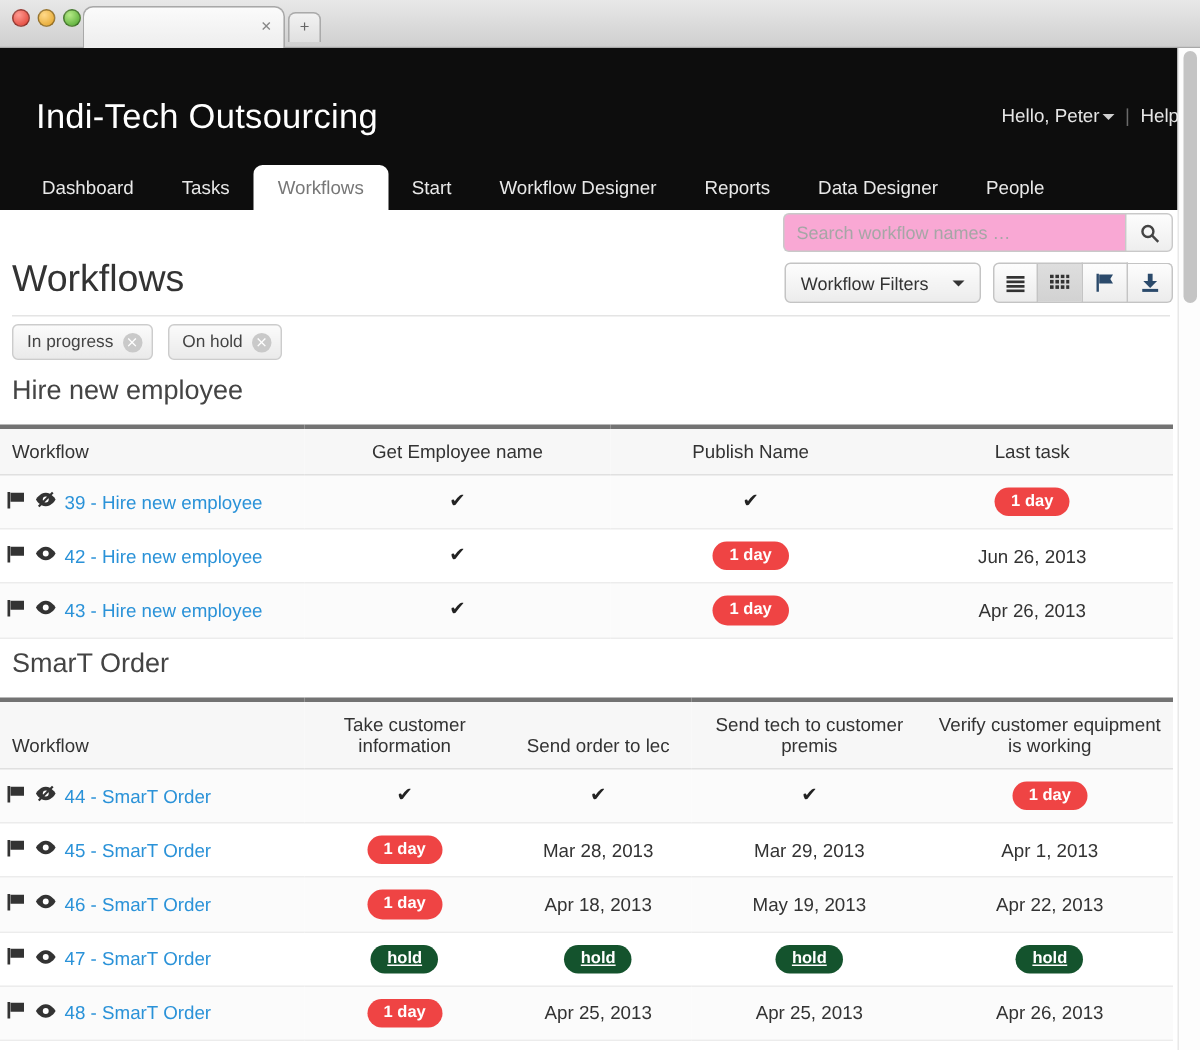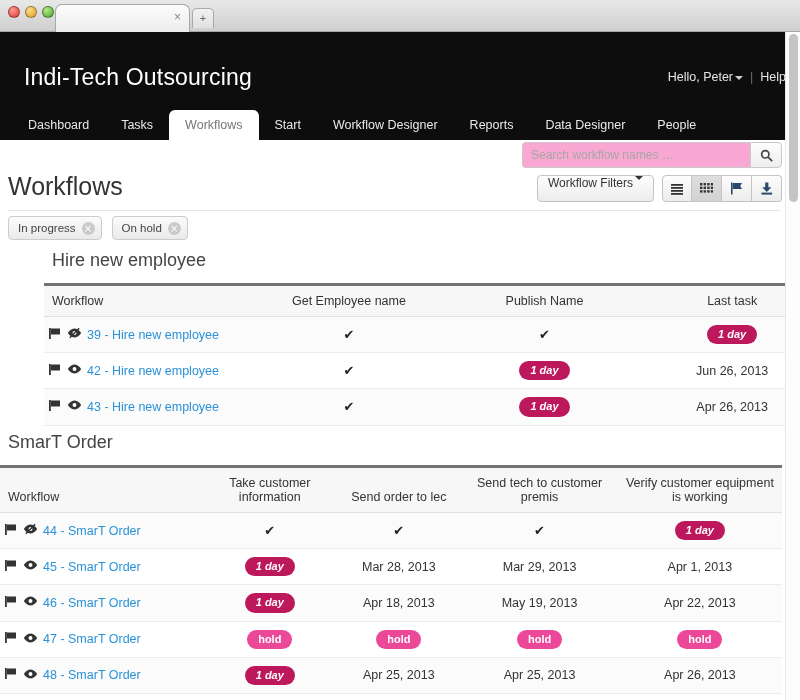--- a/index.html
+++ b/index.html
@@ -136,21 +136,21 @@
   #filters-row {
     display: flex; justify-content: flex-end;
     margin-top: 7px; height: 27px;
   }
   #workflow-filters-button {
     background: linear-gradient(#fdfdfd, #ececec);
     border: 1px solid #c4c4c4;
     border-radius: 4px;
     font-size: 12px; color: #333;
     padding: 0 10px;
-    display: flex; gap: 0;
+    display: flex; align-items: center; gap: 14px;
     margin-right: 8px;
   }
   #workflow-filters-button .caret-down { border-top-color: #333; }
   #view-button-group { display: flex; }
   .view-btn {
     width: 30px;
     background: linear-gradient(#fdfdfd, #ececec);
     border: 1px solid #c4c4c4; border-left: none;
     display: flex; align-items: center; justify-content: center;
   }
@@ -228,22 +228,22 @@
 
   .check { font-size: 13px; color: #222; font-family: "DejaVu Sans", sans-serif; }
 
   .badge {
     display: inline-block;
     border-radius: 10px;
     padding: 3px 11px;
     font-size: 11px; color: #fff; font-weight: bold;
     line-height: 1.2;
   }
-  .badge.green { background: #be185d; font-style: italic; }
-  .badge.blue  { background: #ec4899; }
+  .badge.green { background: #ef4444; }
+  .badge.blue  { background: #14532d; text-decoration: underline; }
 
   
   #page-scrollbar {
     position: absolute; right: 0; top: 0;
     width: 15px; height: 668px;
     background: #fdfdfd;
     border-left: 1px solid #e8e8e8;
   }
   #page-scroll-thumb {
     position: absolute; left: 3px; top: 2px;
@@ -357,21 +357,21 @@
         <span>In progress</span>
         <span class="chip-close">×</span>
       </div>
       <div class="chip">
         <span>On hold</span>
         <span class="chip-close">×</span>
       </div>
     </div>
 
   <div id="sections-host">
-      <div class="section" style="top: 218px; padding-left: 44px;">
+      <div class="section" style="top: 218px;">
         <h2 class="section-title">Hire new employee</h2>
         <table class="wf-table">
           <colgroup>
             <col style="width: 26%;">
             <col style="width: 26%;">
             <col style="width: 24%;">
             <col style="width: 24%;">
           </colgroup>
           <thead>
             <tr>

